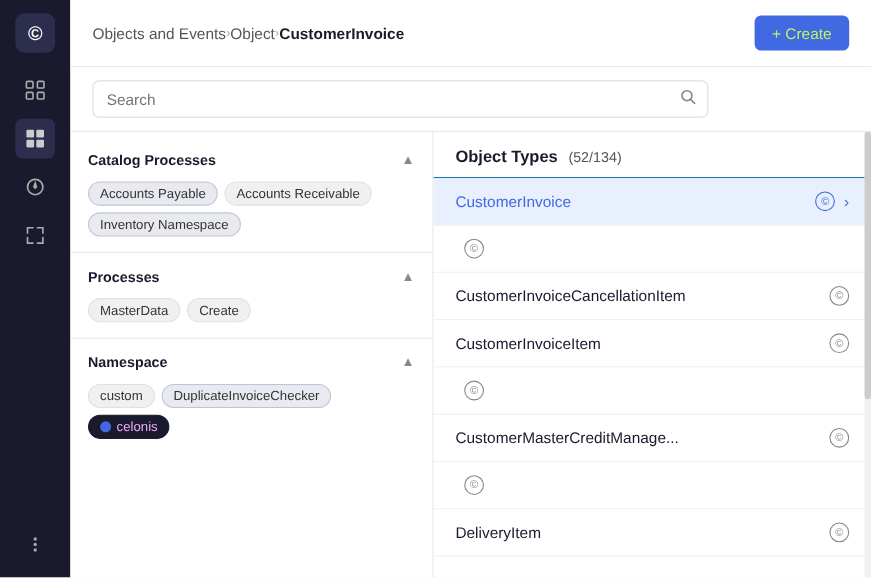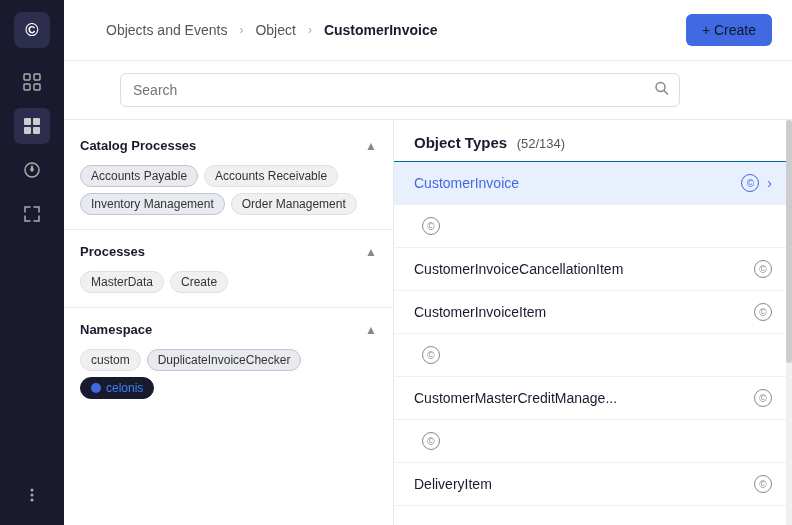--- a/index.html
+++ b/index.html
@@ -61,58 +61,56 @@
       display: flex;
       align-items: center;
       justify-content: space-between;
       padding: 14px 20px;
       border-bottom: 1px solid #e8e8e8;
       background: #fff;
     }
     .breadcrumb {
       display: flex;
       align-items: center;
-      gap: 12px;
-      font-size: 14px;
-      margin-left: 22px;
+      gap: 0;
+      font-size: 14px;
     }
     .breadcrumb-item {
       color: #555;
     }
     .breadcrumb-item.active {
       color: #1a1a2e;
       font-weight: 600;
     }
     .breadcrumb-sep {
       color: #aaa;
       font-size: 12px;
     }
     .create-btn {
       background: #4169e1;
-      color: #0f172a;
+      color: #bef264;
       border: none;
       border-radius: 6px;
       padding: 8px 16px;
       font-size: 14px;
       font-weight: 500;
       cursor: pointer;
       display: flex;
       align-items: center;
       gap: 6px;
     }
 
     
     .search-bar {
       padding: 12px 20px;
       border-bottom: 1px solid #e8e8e8;
     }
     .search-input-wrap {
       position: relative;
       max-width: 560px;
-      margin-left: 36px;
     }
     .search-input {
       width: 100%;
       padding: 8px 36px 8px 12px;
       border: 1px solid #ddd;
       border-radius: 6px;
       font-size: 14px;
       color: #333;
       outline: none;
     }
@@ -142,21 +140,20 @@
       overflow-y: auto;
       flex-shrink: 0;
       padding: 8px 0;
     }
 
     .section {
       margin-bottom: 4px;
     }
     .section-header {
       display: flex;
-      align-items: center;
       justify-content: space-between;
       padding: 10px 16px 8px;
       cursor: pointer;
     }
     .section-title {
       font-size: 13px;
       font-weight: 600;
       color: #1a1a2e;
     }
     .section-toggle {
@@ -178,21 +175,21 @@
       color: #333;
       cursor: pointer;
     }
     .tag.selected {
       background: #e8eaf0;
       border-color: #c0c4d6;
       font-weight: 500;
     }
     .tag.dark {
       background: #1a1a2e;
-      color: #3b82f6;
+      color: #f0abfc;
       border-color: #1a1a2e;
       display: flex;
       align-items: center;
       gap: 5px;
     }
     .tag.dark .celonis-dot {
       width: 10px;
       height: 10px;
       background: #4169e1;
       border-radius: 50%;
@@ -360,22 +357,21 @@
     <div class="left-panel">
 
       <div class="section">
         <div class="section-header">
           <span class="section-title">Catalog Processes</span>
           <span class="section-toggle">▲</span>
         </div>
         <div class="section-tags">
           <span class="tag selected">Accounts Payable</span>
           <span class="tag">Accounts Receivable</span>
-          <span class="tag selected">Inventory Management</span>
-          <span class="tag">Order Management</span>
+          <span class="tag selected">Inventory Namespace</span>
         </div>
       </div>
 
       <hr class="section-divider">
 
       <div class="section">
         <div class="section-header">
           <span class="section-title">Processes</span>
           <span class="section-toggle">▲</span>
         </div>

